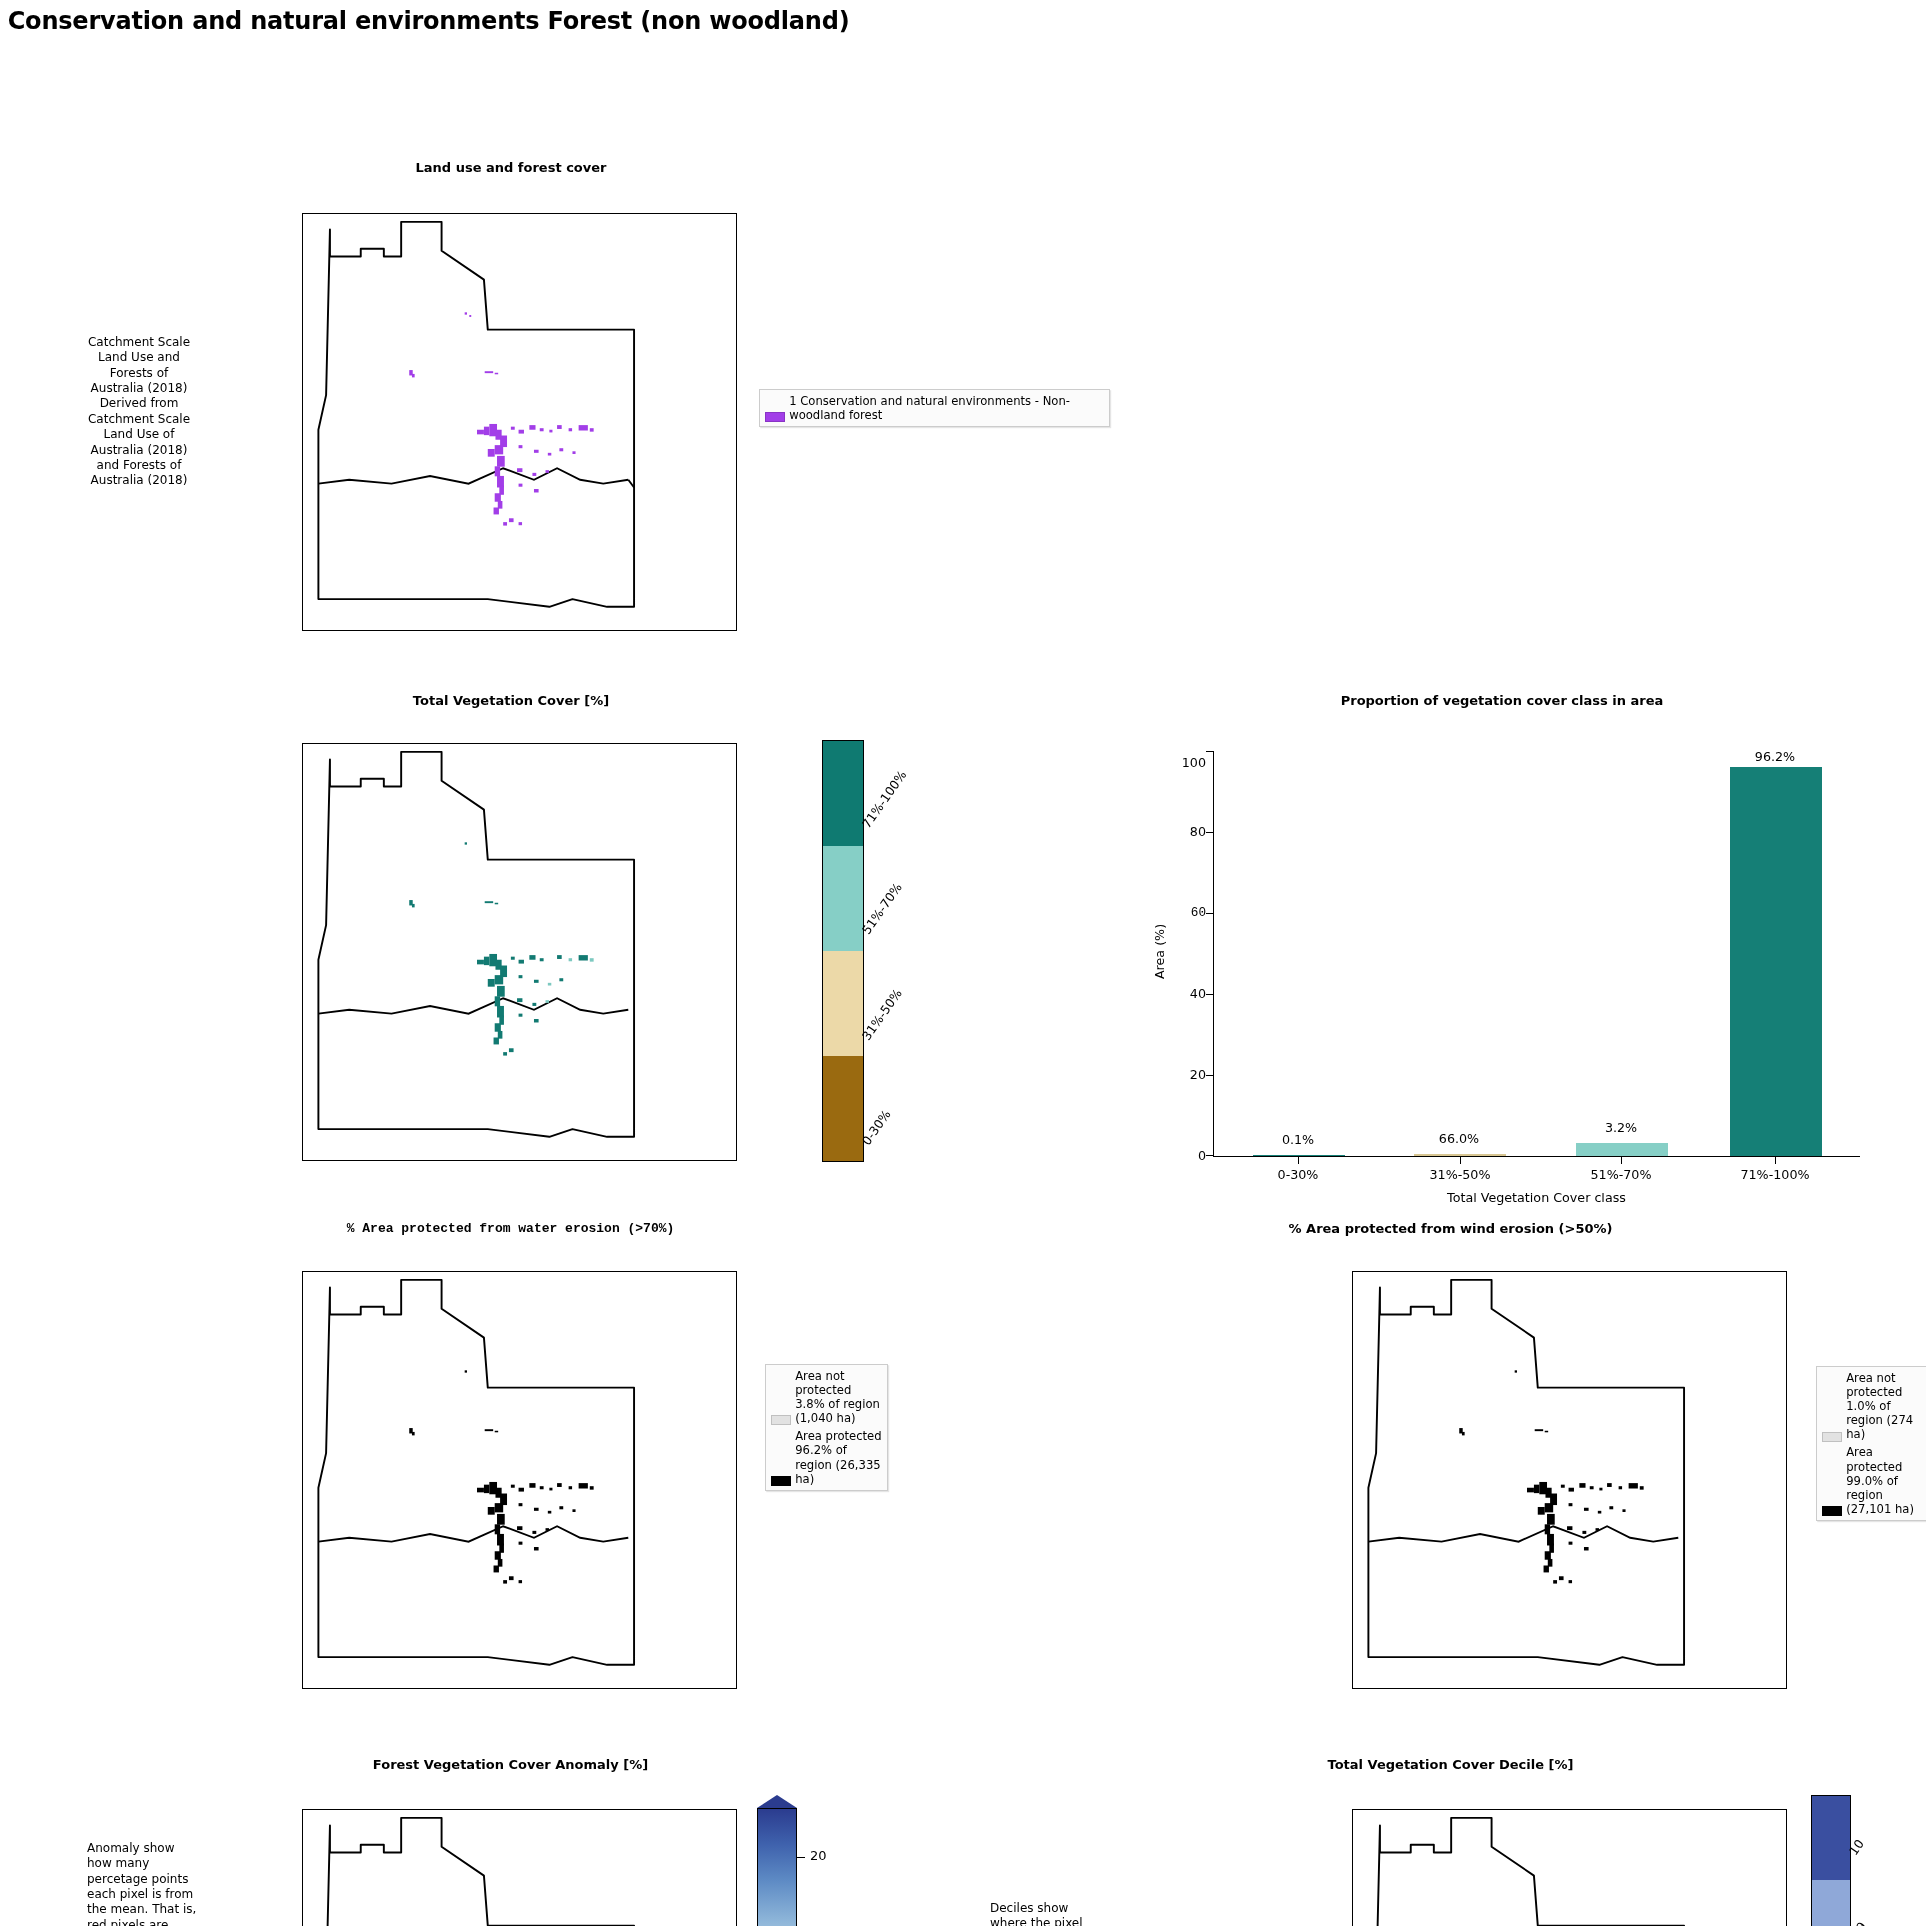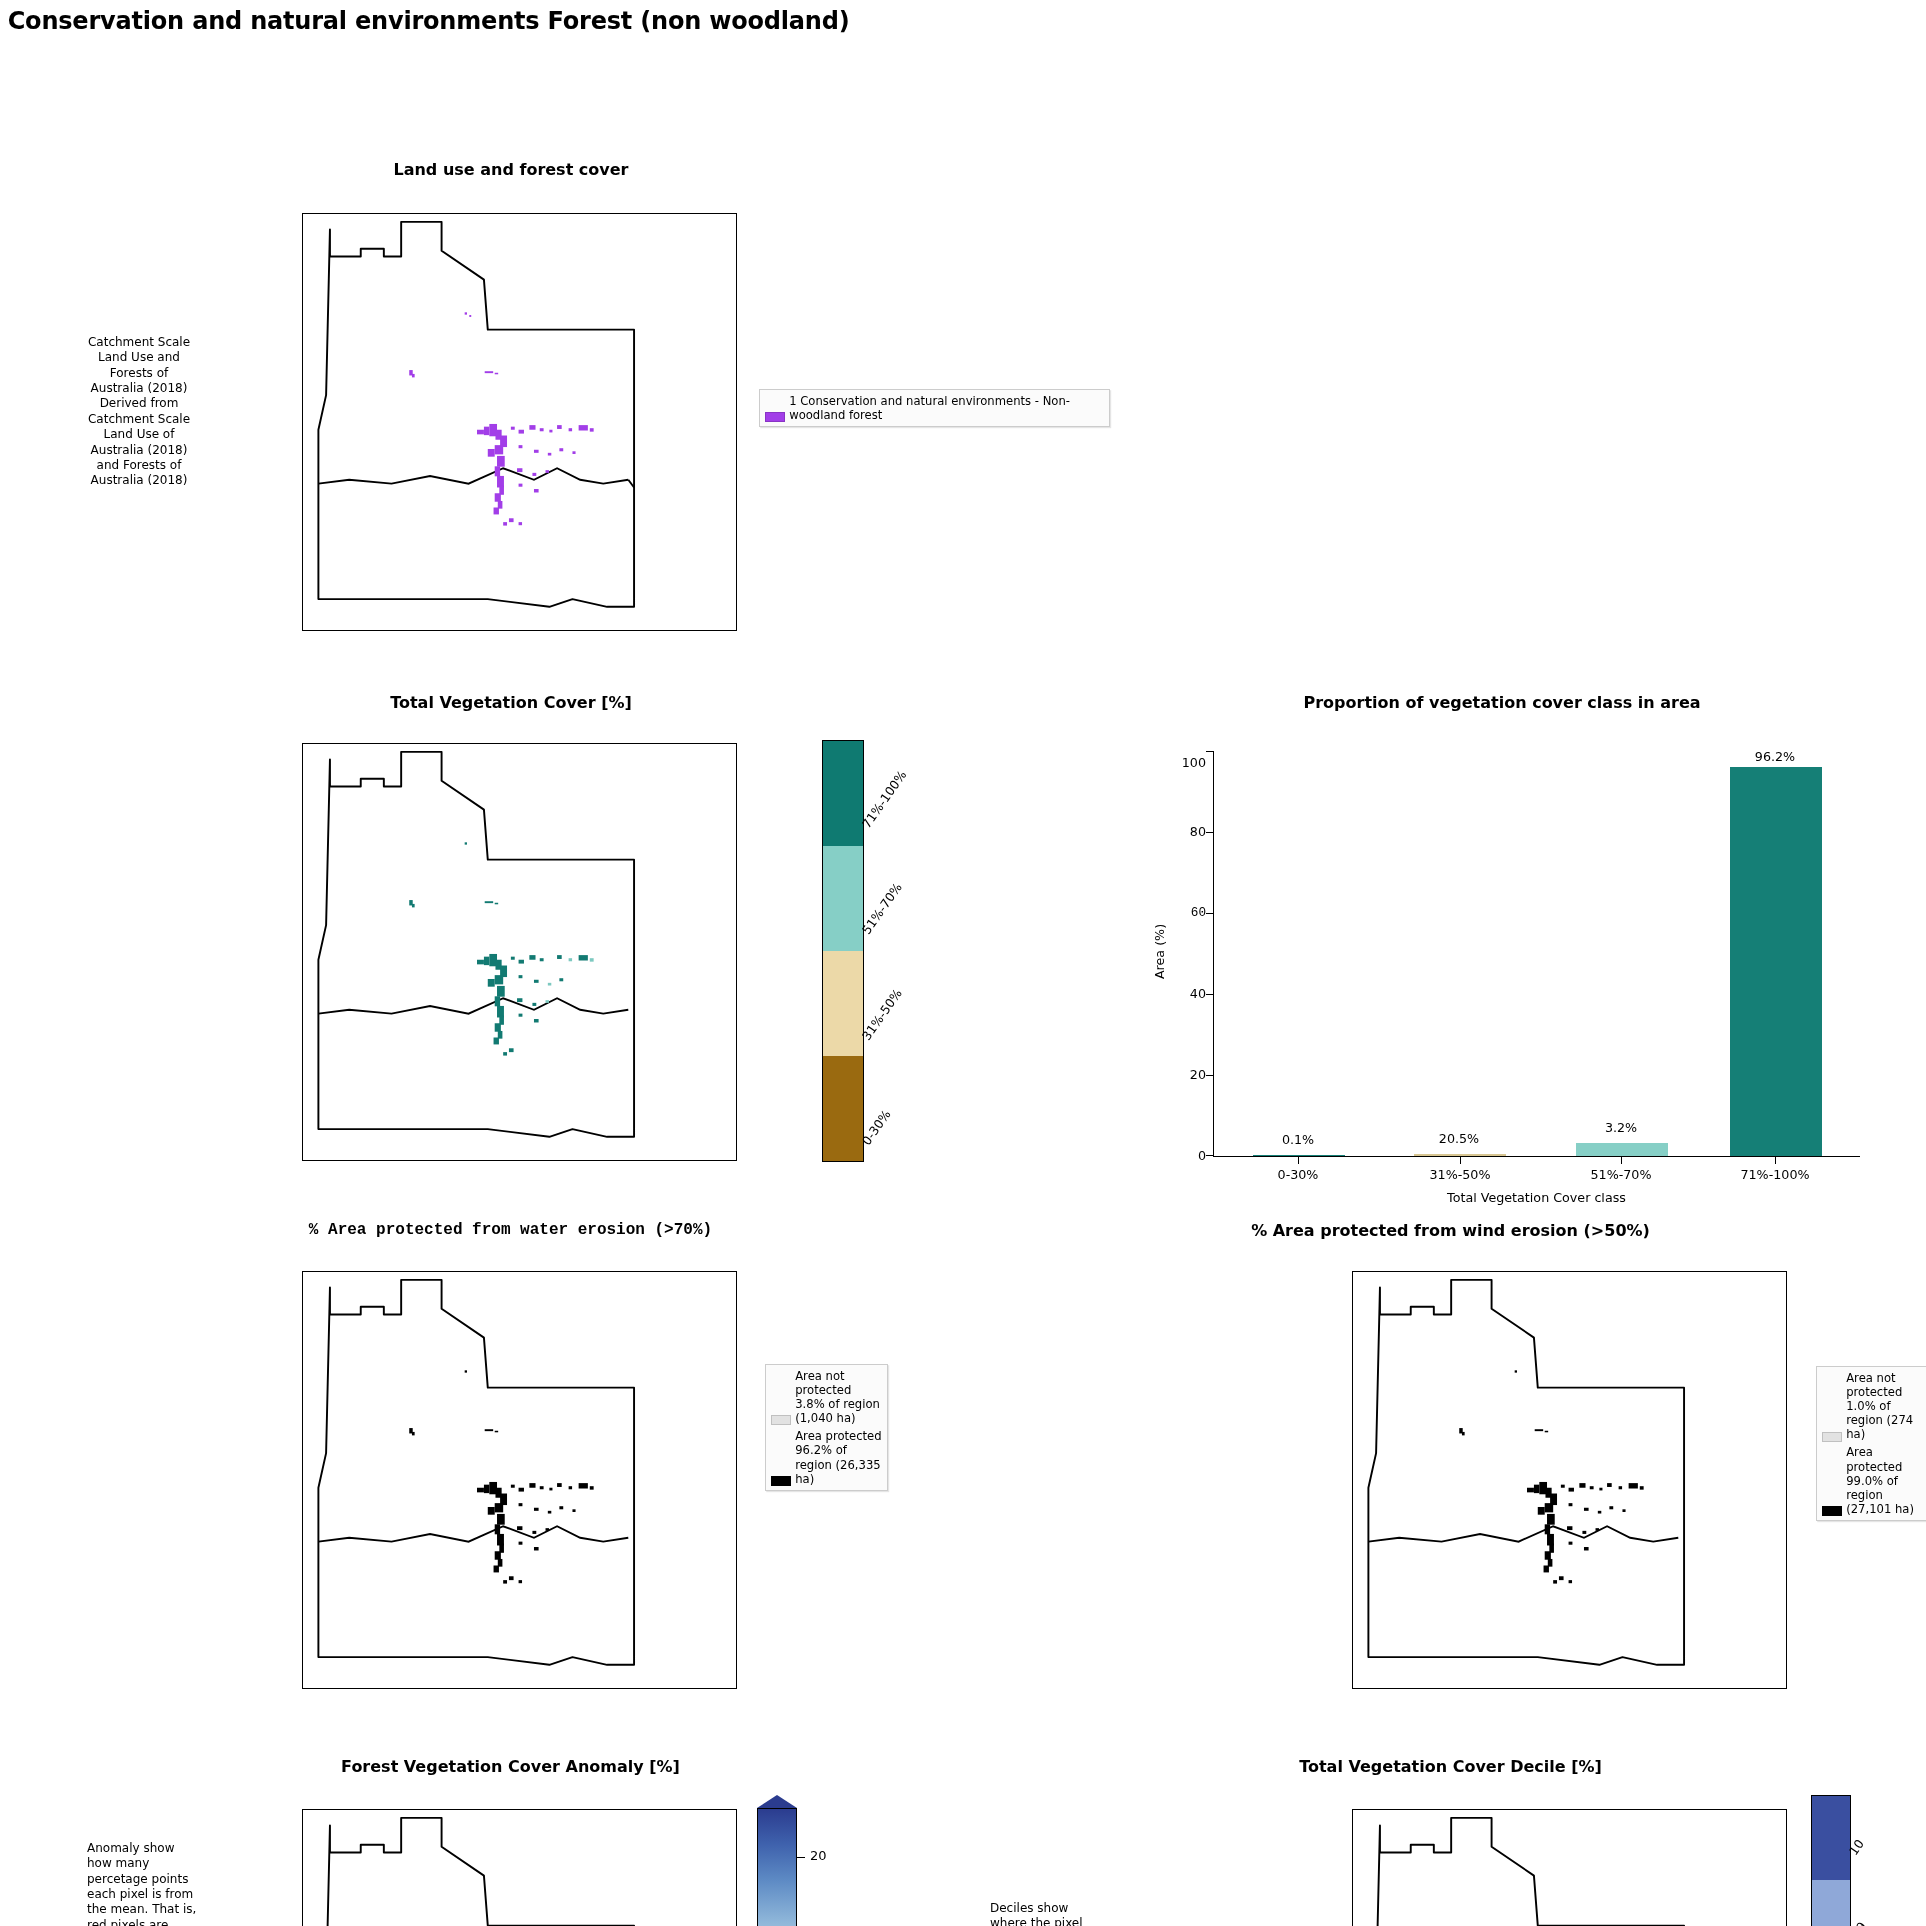--- a/index.html
+++ b/index.html
@@ -16,21 +16,21 @@
     position: absolute;
     left: 7.7px;
     top: 7px;
     font-size: 24px;
     font-weight: bold;
     color: #000;
     letter-spacing: -0.2px;
   }
   .panel { position: absolute; }
   .panel-title {
-    font-size: 16px;
+    font-size: 13px;
     font-weight: bold;
     text-align: center;
     color: #000;
   }
   .map-frame {
     position: absolute;
     border: 1.2px solid #000;
     background: #ffffff;
     overflow: hidden;
   }
@@ -251,21 +251,21 @@
 
   <div class="bc-axes" style="left:0; top:0; width:647px; height:406px;">
 
     <div class="bc-bar" style="left:39px; width:92px; height:0.8px;"></div>
     <div class="bc-bar" style="left:200px; width:92px; height:2.3px; background:#d8c692;"></div>
     <div class="bc-bar" style="left:362px; width:92px; height:13px; background:#86cfc6;"></div>
     <div class="bc-bar" style="left:516px; width:92px; height:389px; background:#157f76;"></div>
   </div>
 
   <div class="bc-barlabel" style="left:39px; top:381px; width:92px;">0.1%</div>
-  <div class="bc-barlabel" style="left:200px; top:380px; width:92px;">20.5%</div>
+  <div class="bc-barlabel" style="left:200px; top:380px; width:92px;">66.0%</div>
   <div class="bc-barlabel" style="left:362px; top:369px; width:92px;">3.2%</div>
   <div class="bc-barlabel" style="left:516px; top:-1.9px; width:92px;">96.2%</div>
 
   <div class="tick-v" style="left:85px; top:406px; height:7px;"></div>
   <div class="tick-v" style="left:247px; top:406px; height:7px;"></div>
   <div class="tick-v" style="left:408px; top:406px; height:7px;"></div>
   <div class="tick-v" style="left:562px; top:406px; height:7px;"></div>
 
   <div class="bc-xtick" style="left:31px; top:416px; width:108px;">0-30%</div>
   <div class="bc-xtick" style="left:193px; top:416px; width:108px;">31%-50%</div>

